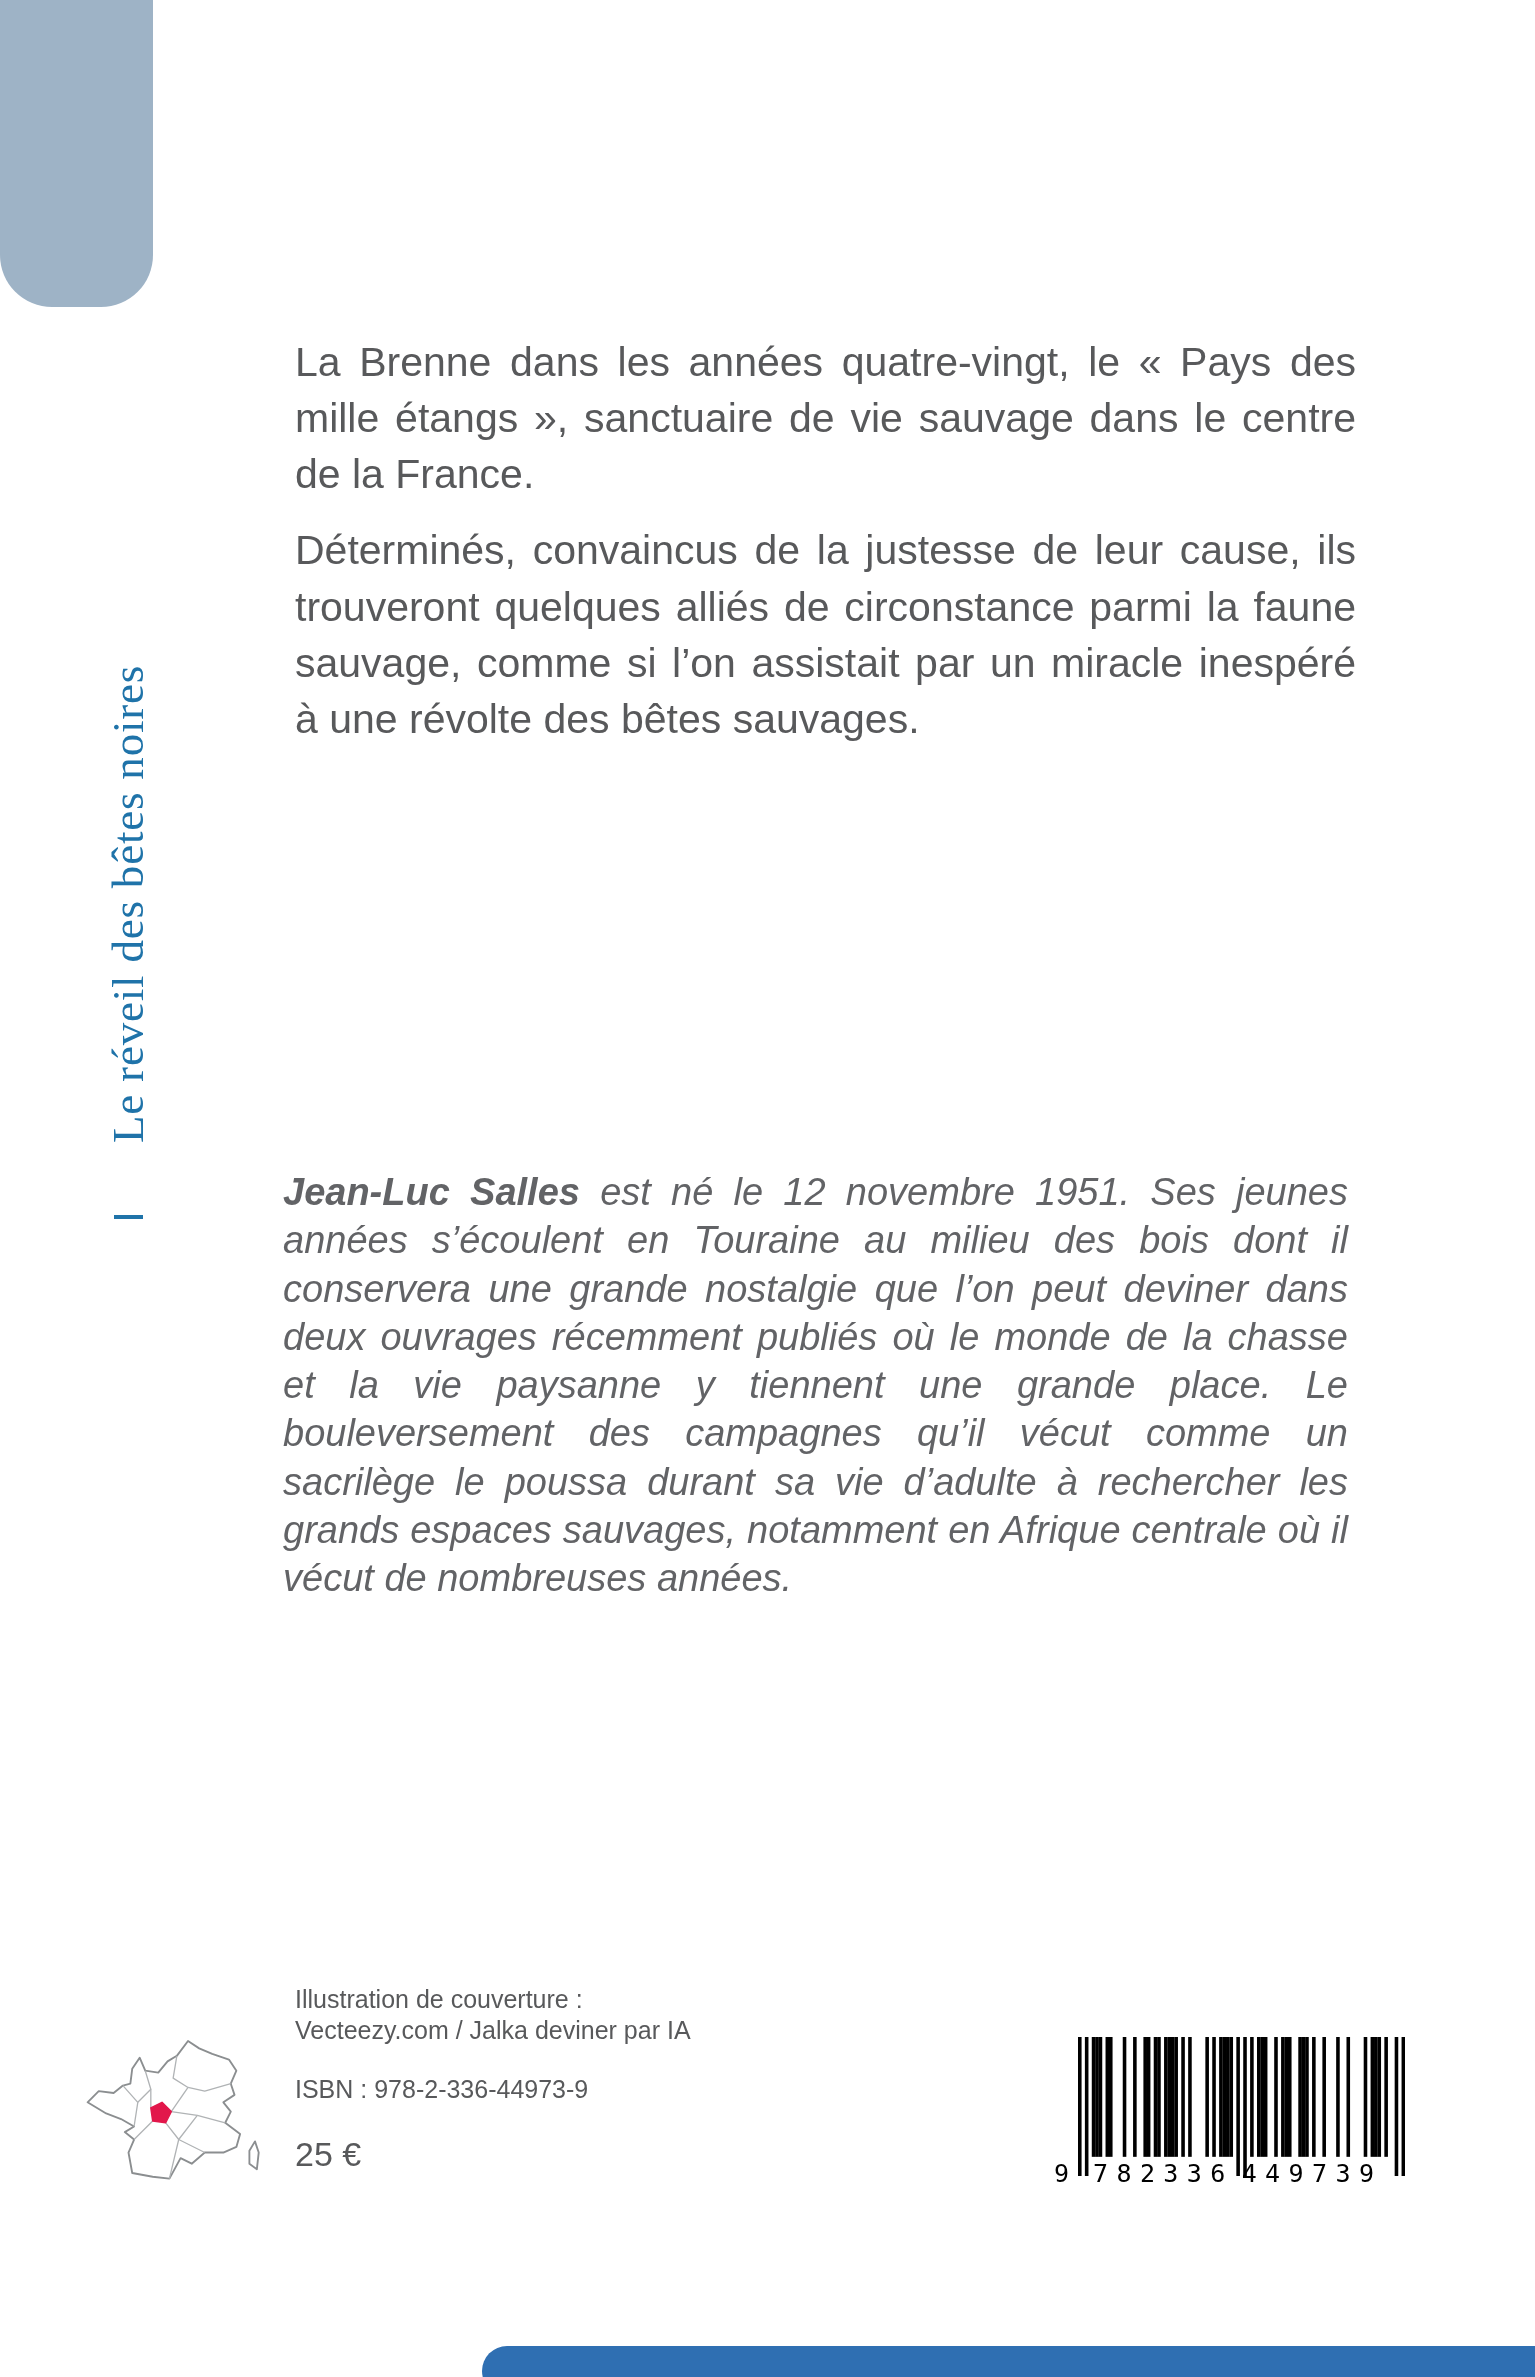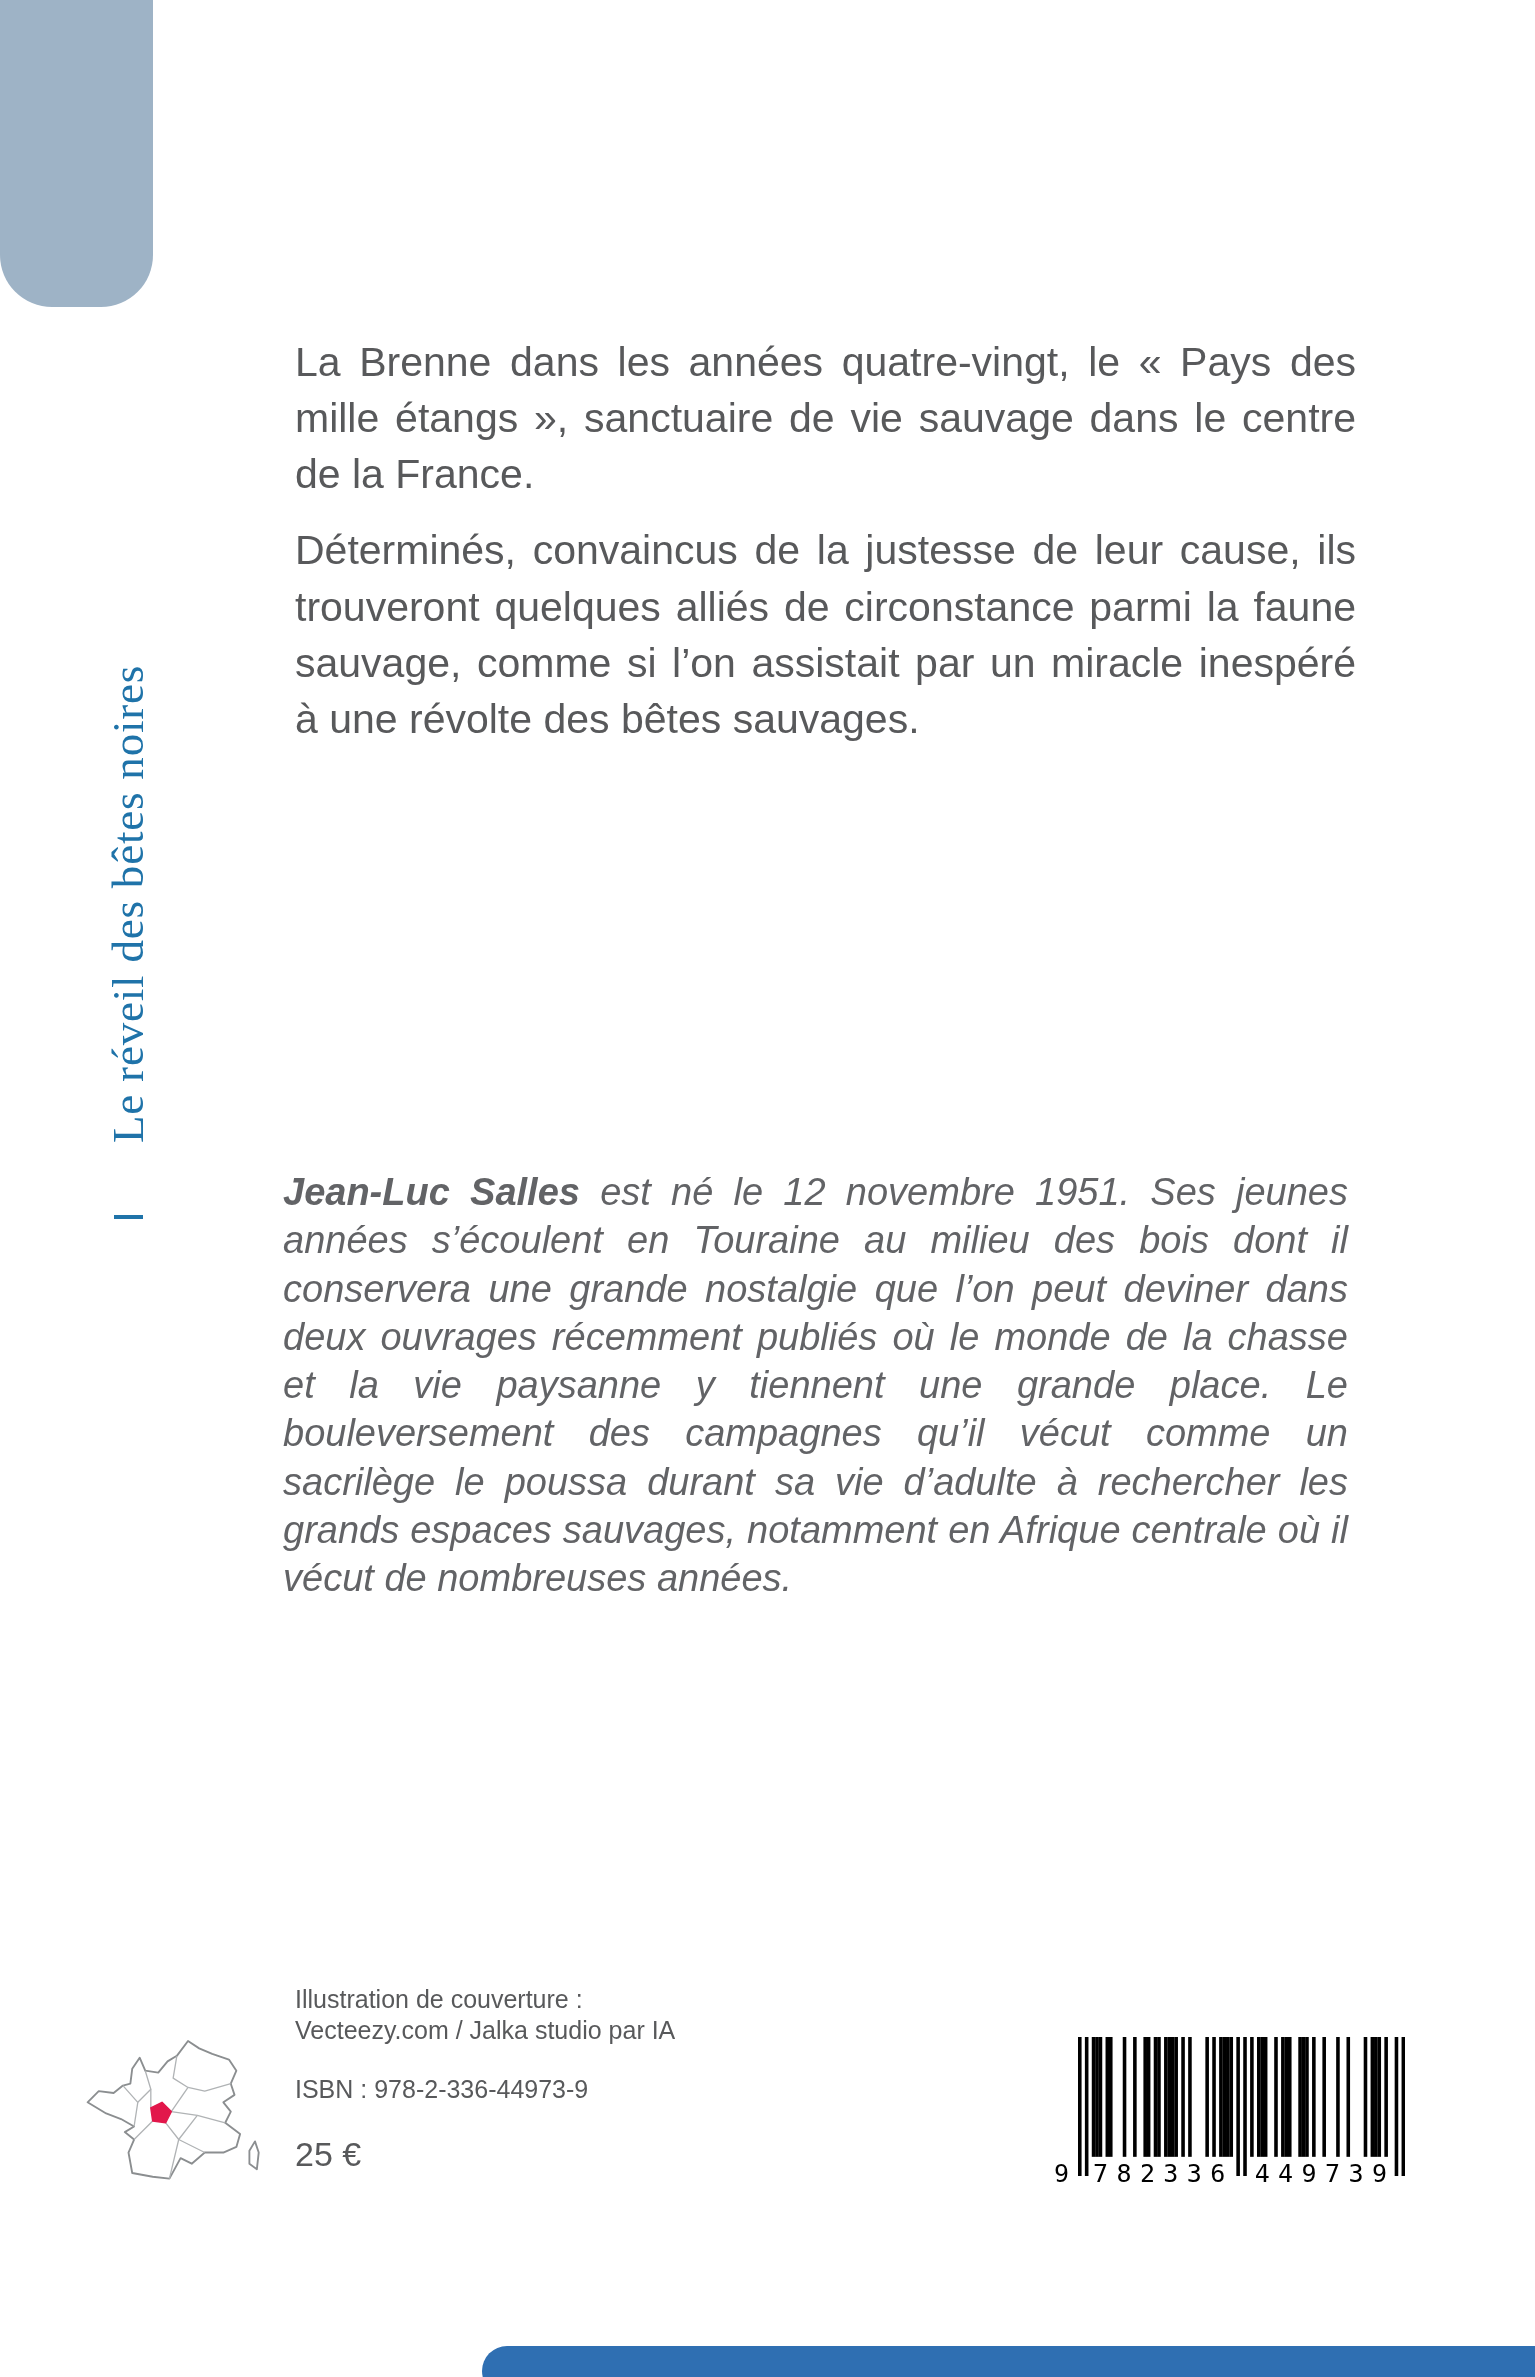--- a/index.html
+++ b/index.html
@@ -106,21 +106,21 @@
   .bc-bars g { fill: var(--barcode-ink); }
   .bc-digits span {
     position: absolute;
     top: 122px;
     font-family: "DejaVu Sans Mono", monospace;
     font-size: 25px;
     color: var(--barcode-ink);
   }
   .bc-d-first { left: 0; width: 22px; text-align: left; }
   .bc-d-g1 { left: 39px; width: 144px; letter-spacing: 8.4px; }
-  .bc-d-g2 { left: 199px; width: 144px; text-align: center; letter-spacing: 8.4px; }
+  .bc-d-g2 { left: 186px; width: 144px; text-align: center; letter-spacing: 8.4px; }
 
   
   .bottom-bar {
     position: absolute;
     left: 482px; top: 2346px;
     width: 1053px; height: 50px;
     background: var(--bar-blue);
     border-radius: 25px 0 0 25px;
   }
 </style>
@@ -157,21 +157,21 @@
         <path d="M48,42 L62,44 L52,57"></path>
         <path d="M22,28 L30,37 L28,50"></path>
       </g>
       <path class="map-region-red" d="M37,40 L43,37 L48,42 L45,48 L38,47 Z"></path>
       <path class="map-outline" d="M90,63 L93,58 L95,64 L94,73 L90,70 Z"></path>
     </svg>
   </div>
 
   <div class="credits">
     <div class="credit-line">Illustration de couverture :</div>
-    <div class="credit-line">Vecteezy.com / Jalka studio par IA</div>
+    <div class="credit-line">Vecteezy.com / Jalka deviner par IA</div>
     <div class="isbn">ISBN : 978-2-336-44973-9</div>
     <div class="price">25 €</div>
   </div>
 
   <div class="barcode">
     <svg class="bc-bars" viewBox="0 0 95 58" preserveAspectRatio="none">
       <g>
           <rect x="0" y="0" width="1.04" height="58"></rect>
           <rect x="2" y="0" width="1.04" height="58"></rect>
           <rect x="4" y="0" width="1.04" height="50"></rect>

